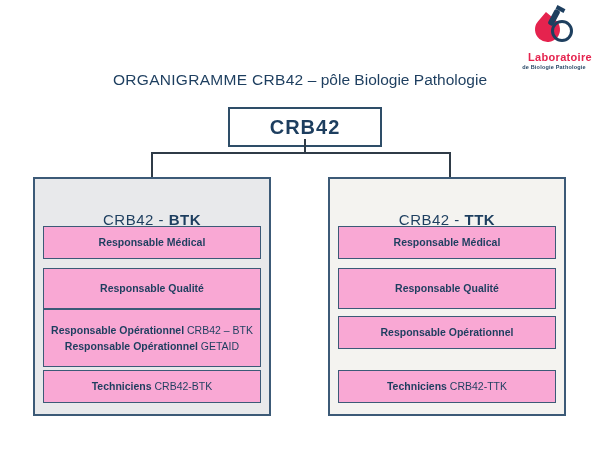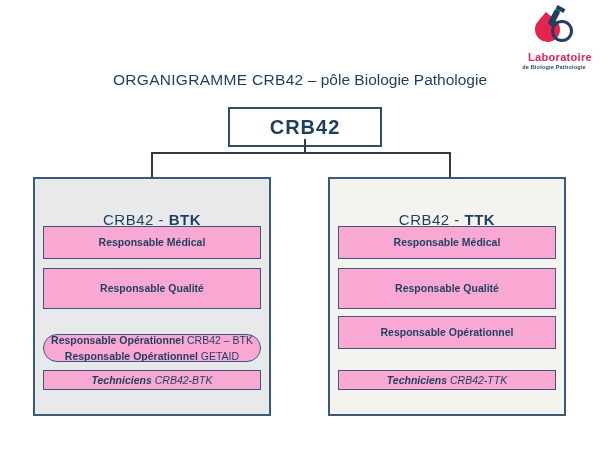--- a/index.html
+++ b/index.html
@@ -66,23 +66,23 @@
     position: absolute; left: 8px; width: 218px;
     border: 1.5px solid #3c5a77; background: #f9a8d4;
     display: flex; flex-direction: column; align-items: center; justify-content: center;
     color: #1d3e5f; font-size: 10.5px; line-height: 1.55; text-align: center;
   }
   .node-box .n-bold { font-weight: 700; }
   .node-box .n-rest { font-weight: 400; }
 
   .b1 { top: 47px;  height: 33px; }
   .b2 { top: 89px;  height: 41px; }
-  .b3-tall  { top: 155px; height: 28px; border-radius: 22px; }
+  .b3-tall  { top: 130px; height: 58px; }
   .b3-short { top: 137px; height: 33px; }
-  .b4 { top: 191px; height: 20px; font-style: italic; }
+  .b4 { top: 191px; height: 33px; }
 </style>
 </head>
 <body>
 
 <div id="page">
 
 
   <div class="lab-logo">
     <div class="lab-icon">
       <div class="lab-drop"></div>

